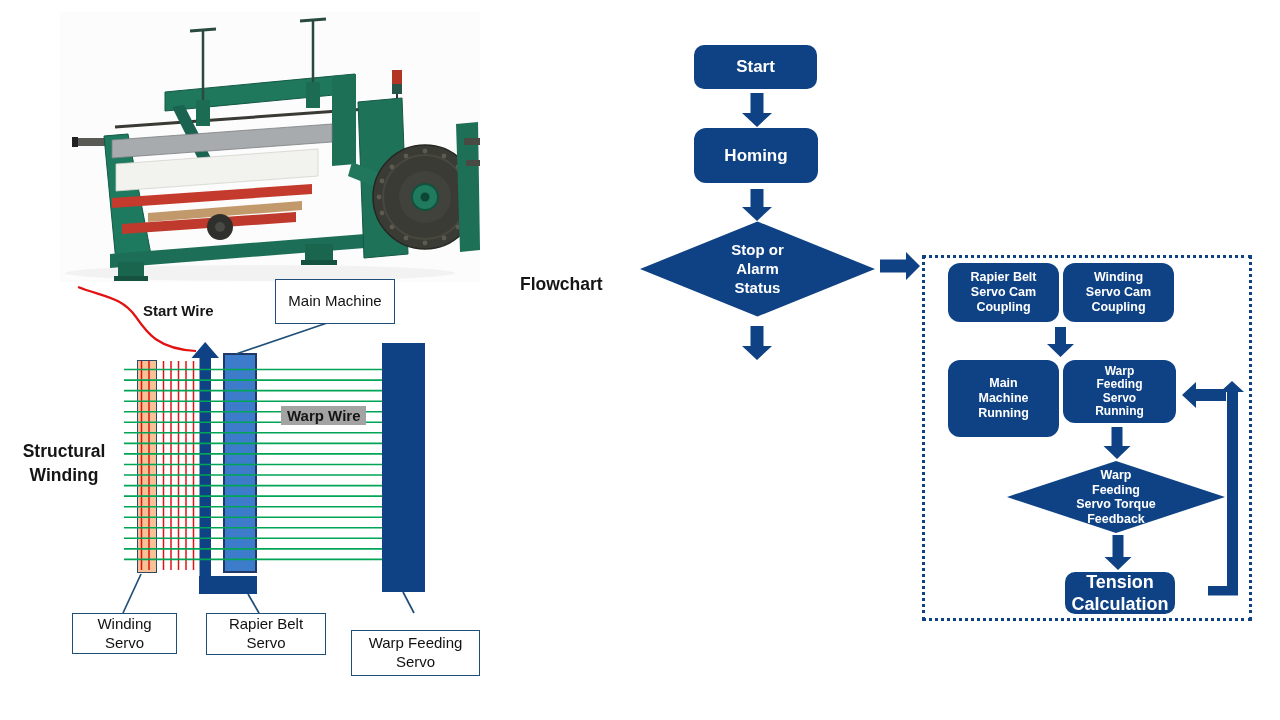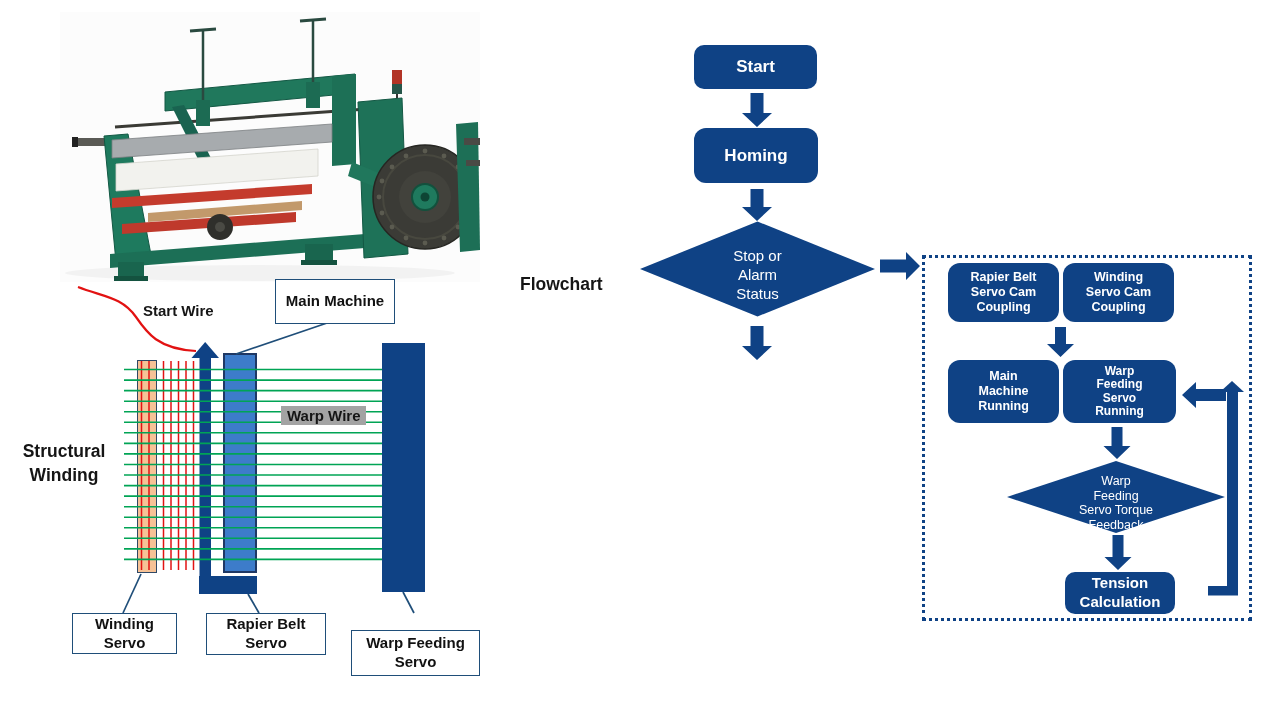--- a/index.html
+++ b/index.html
@@ -3,25 +3,25 @@
 <meta charset="utf-8">
 <style>
   html,body{margin:0;padding:0;background:#fff;}
   .stage{position:relative;width:1280px;height:720px;background:#ffffff;overflow:hidden;
          font-family:"Liberation Sans",sans-serif;}
   .abs{position:absolute;}
   .navy-box{position:absolute;background:#0F4285;color:#fff;font-weight:700;
             display:flex;align-items:center;justify-content:center;text-align:center;
             white-space:pre-line;z-index:5;}
   .label-box{position:absolute;background:#fff;border:1.6px solid #1F4E79;color:#111;
-             font-weight:700;display:flex;align-items:center;justify-content:center;
+             font-weight:400;display:flex;align-items:center;justify-content:center;
              text-align:center;white-space:pre-line;z-index:5;line-height:1.25;}
   .caption{position:absolute;color:#151515;font-weight:700;white-space:pre-line;z-index:5;}
-  .diamond-label{position:absolute;color:#fff;font-weight:400;text-align:center;
-                 white-space:pre-line;z-index:5;margin-top:6px;}
+  .diamond-label{position:absolute;color:#fff;font-weight:700;text-align:center;
+                 white-space:pre-line;z-index:5;}
   .bar{position:absolute;}
   svg{display:block;}
 </style>
 </head>
 <body>
 
 <div class="stage">
 
   <svg class="abs" style="left:60px;top:12px;z-index:1" width="420" height="270" viewBox="0 0 420 270">
     <rect x="0" y="0" width="420" height="270" fill="#fcfcfc"></rect>
@@ -186,27 +186,27 @@
 Alarm
 Status</div>
 
   <div class="abs" style="left:922px;top:255px;width:330px;height:366px;border:3px dotted #0F4285;box-sizing:border-box;z-index:2"></div>
   <div class="navy-box" style="left:948px;top:263px;width:111px;height:59px;border-radius:12px;font-size:12.5px;line-height:1.22">Rapier Belt
 Servo Cam
 Coupling</div>
   <div class="navy-box" style="left:1063px;top:263px;width:111px;height:59px;border-radius:12px;font-size:12.5px;line-height:1.22">Winding
 Servo Cam
 Coupling</div>
-  <div class="navy-box" style="left:948px;top:360px;width:111px;height:63px;border-radius:12px;font-size:12.5px;line-height:1.22">Main
+  <div class="navy-box" style="left:948px;top:360px;width:111px;height:77px;border-radius:12px;font-size:12.5px;line-height:1.22">Main
 Machine
 Running</div>
   <div class="navy-box" style="left:1063px;top:360px;width:113px;height:63px;border-radius:12px;font-size:12px;line-height:1.12">Warp
 Feeding
 Servo
 Running</div>
   <div class="diamond-label" style="left:1061px;top:468px;width:110px;font-size:12.5px;line-height:1.17">Warp
 Feeding
 Servo Torque
 Feedback</div>
-  <div class="navy-box" style="left:1065px;top:572px;width:110px;height:42px;border-radius:10px;font-size:15px;line-height:1.25">Tension
+  <div class="navy-box" style="left:1065px;top:572px;width:110px;height:42px;border-radius:10px;font-size:18px;line-height:1.25">Tension
 Calculation</div>
 
 </div>
 
 </body></html>

